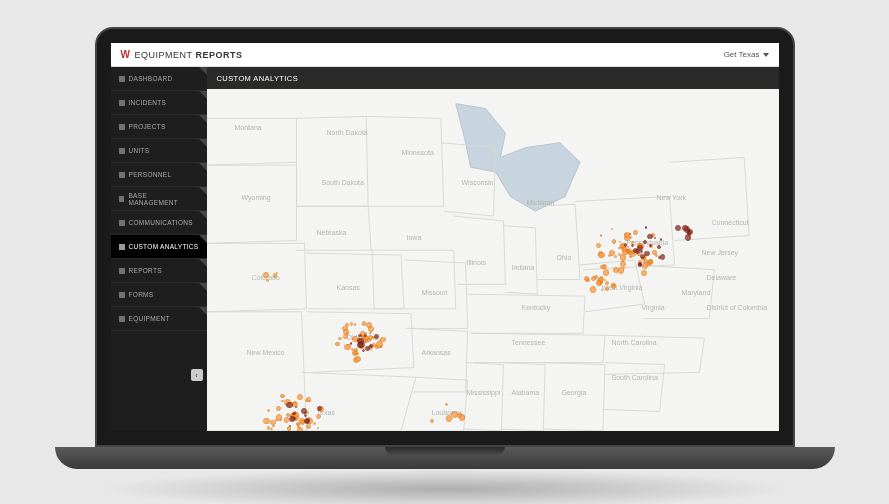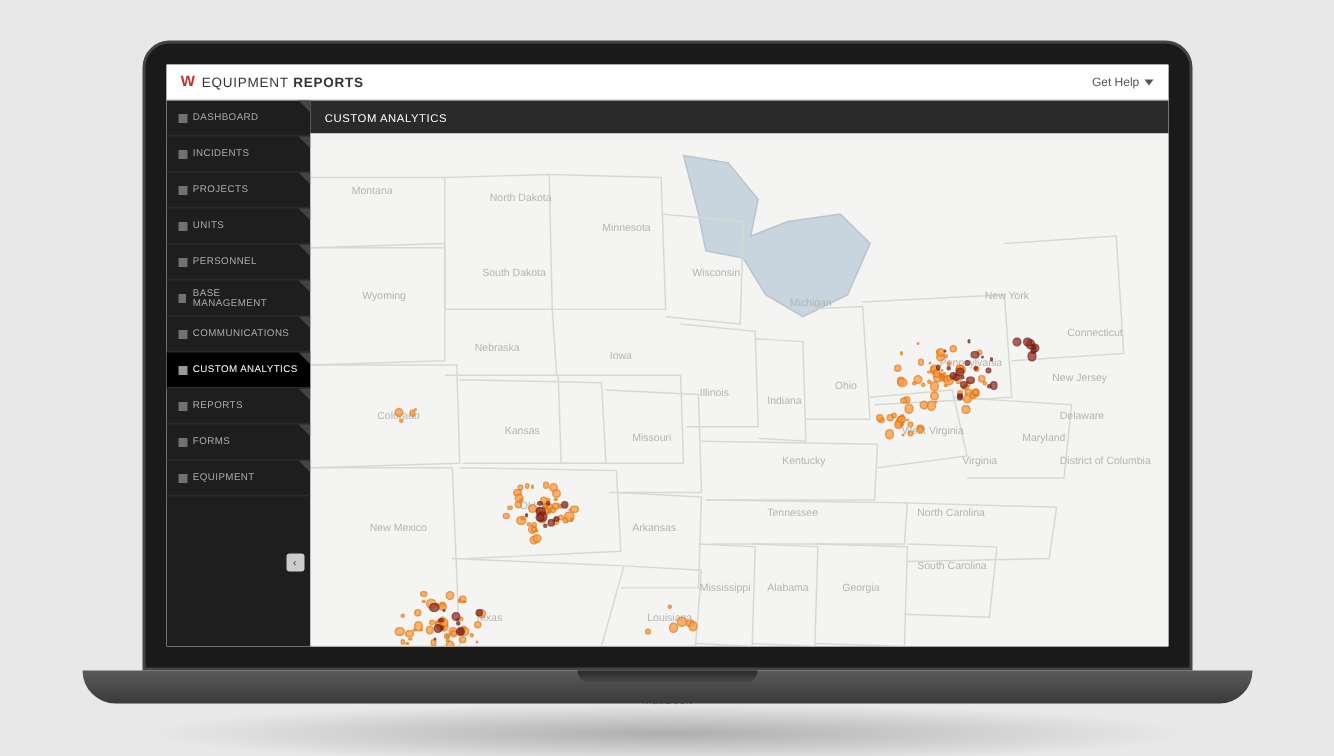--- a/index.html
+++ b/index.html
@@ -41,21 +41,21 @@
   <div class="screen-frame">
     <div class="screen">
 
       <div class="topbar">
         <div class="logo">
           <span class="logo-mark">W</span>
           <span>EQUIPMENT</span>&nbsp;
           <span class="logo-bold">REPORTS</span>
         </div>
         <div class="help">
-          <span>Get Help</span>
+          <span>Get Texas</span>
         </div>
       </div>
 
       <div class="app-body">
         <div class="sidebar" id="sidebar">
           <div class="nav-item">
               <span class="nav-icon" style="background: currentcolor;"></span>
               <span>DASHBOARD</span>
             </div>
             <div class="nav-item">

